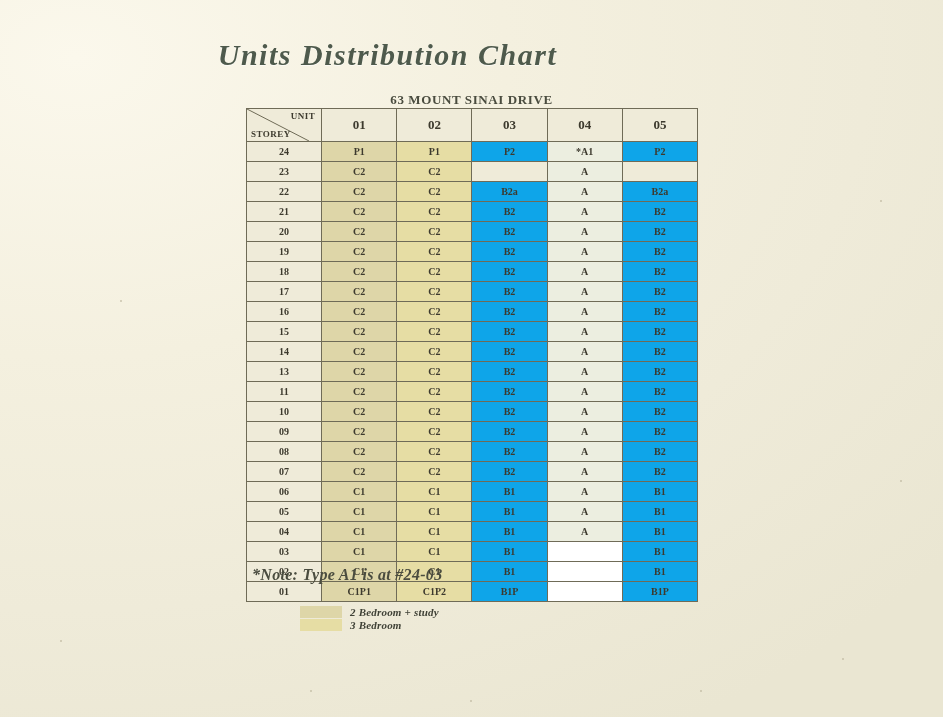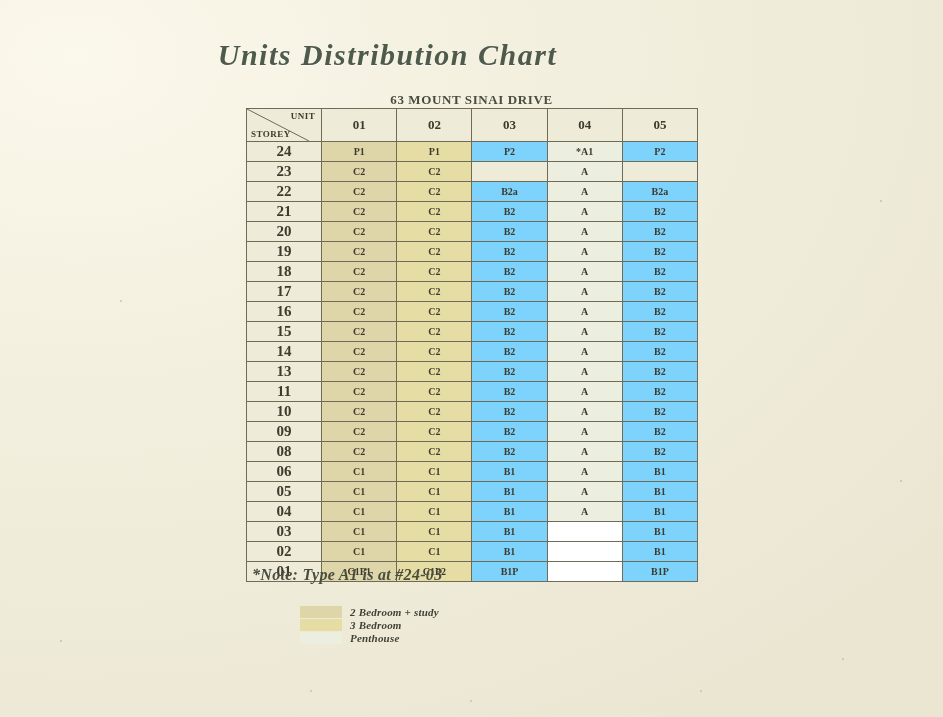--- a/index.html
+++ b/index.html
@@ -109,29 +109,29 @@
     position: absolute;
     left: 4px;
     bottom: 1px;
     font-size: 9px;
     font-weight: bold;
     letter-spacing: 0.5px;
     line-height: 12px;
   }
   td.storey {
     background: #efebd9;
-    font-size: 15px;
+    font-size: 10px;
     width: 62px;
   }
   td.cell { font-size: 10px; }
 
   
   .c-study   { background: #ded6a8; }  
   .c-3bed    { background: #e6dda4; }  
-  .c-4bed    { background: #7dd3fc; }  
+  .c-4bed    { background: #0ea5e9; }  
   .c-pent    { background: #eceee0; }  
   .c-empty   { background: #ffffff; }
   .c-none    { background: #efebd9; }
 
   .note {
     position: absolute;
     left: 252px;
     top: 566px;
     font-family: "Liberation Serif", serif;
     font-style: italic;
@@ -332,20 +332,28 @@
           </tr>
           <tr>
             <td class="storey">08</td>
             <td class="cell c-study">C2</td>
             <td class="cell c-3bed">C2</td>
             <td class="cell c-4bed">B2</td>
             <td class="cell c-pent">A</td>
             <td class="cell c-4bed">B2</td>
           </tr>
           <tr>
+            <td class="storey">07</td>
+            <td class="cell c-study">C2</td>
+            <td class="cell c-3bed">C2</td>
+            <td class="cell c-4bed">B2</td>
+            <td class="cell c-pent">A</td>
+            <td class="cell c-4bed">B2</td>
+          </tr>
+          <tr>
             <td class="storey">06</td>
             <td class="cell c-study">C1</td>
             <td class="cell c-3bed">C1</td>
             <td class="cell c-4bed">B1</td>
             <td class="cell c-pent">A</td>
             <td class="cell c-4bed">B1</td>
           </tr>
           <tr>
             <td class="storey">05</td>
             <td class="cell c-study">C1</td>
@@ -394,24 +402,20 @@
 
   <div class="legend" id="legend">
       <div class="legend-row">
         <span class="legend-sw" style="background: rgb(222, 214, 168);"></span>
         <span class="legend-label">2 Bedroom + study</span>
       </div>
       <div class="legend-row">
         <span class="legend-sw" style="background: rgb(230, 221, 164);"></span>
         <span class="legend-label">3 Bedroom</span>
       </div>
-      <div class="legend-row">
-        <span class="legend-sw" style="background: rgb(236, 238, 224);"></span>
-        <span class="legend-label">Penthouse</span>
-      </div>
     </div>
 
 </div>
 
 <div class="speck" style="left: 842px; top: 658px;"></div>
 <div class="speck" style="left: 120px; top: 300px;"></div>
 <div class="speck" style="left: 700px; top: 690px;"></div>
 <div class="speck" style="left: 310px; top: 690px;"></div>
 <div class="speck" style="left: 880px; top: 200px;"></div>
 <div class="speck" style="left: 60px; top: 640px;"></div>

